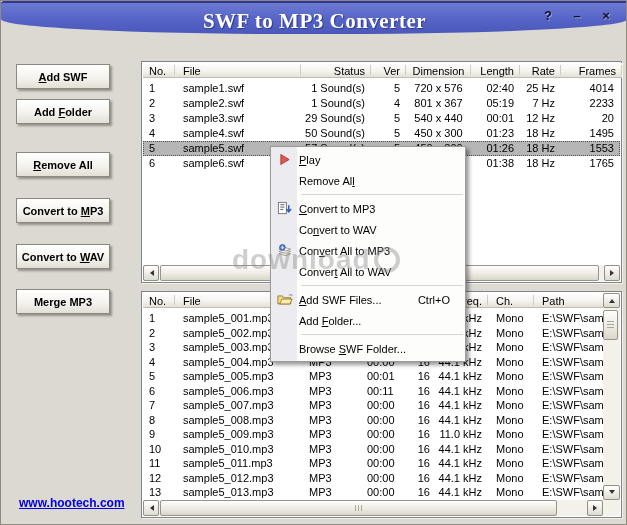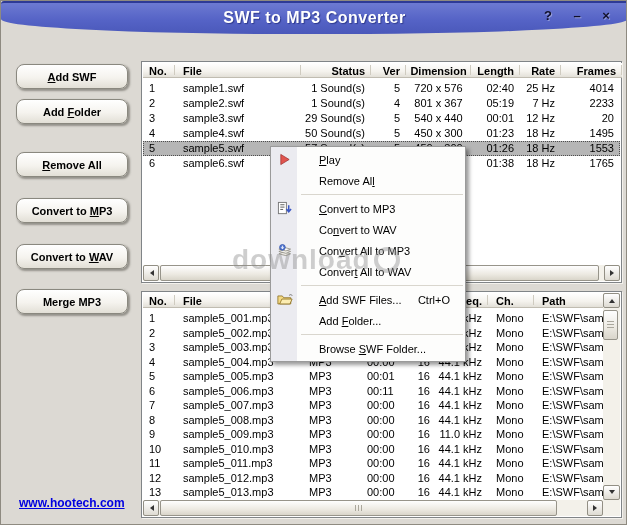--- a/index.html
+++ b/index.html
@@ -6,38 +6,38 @@
   *{box-sizing:border-box;}
   .screen{position:relative;width:627px;height:525px;background:#dcd9d3;overflow:hidden;
           font-family:"Liberation Sans",sans-serif;font-size:11px;color:#000;
           border:1px solid #8e8a80;}
   
   .titlebar{position:absolute;left:0;top:0;width:627px;height:33px;
             background:linear-gradient(#6d7ad2 0%,#5563c6 55%,#4a58ba 100%);
             border-top:2px solid #2e3a96;
             border-radius:3px 3px 46% 46% / 3px 3px 15px 15px;z-index:5;}
   .title-text{position:absolute;left:0;right:0;top:6px;text-align:center;color:#fff;
-              font-size:16px;font-weight:bold;letter-spacing:.5px;
-              text-shadow:1px 1px 1px #2f3a8e;}
+              font-size:21px;font-weight:bold;letter-spacing:.5px;
+              text-shadow:1px 1px 1px #2f3a8e;font-family:Liberation Serif, serif;}
   .tb-controls{position:absolute;right:14px;top:5px;display:flex;gap:13px;}
   .tb-btn{width:16px;height:16px;text-align:center;line-height:16px;font-weight:bold;
           font-size:13px;color:#10102a;cursor:default;text-shadow:1px 1px 0 rgba(255,255,255,.35);}
   
-  .side-btn{position:absolute;left:15px;width:112px;height:25px;
-            border:1px solid #8a887f;border-radius:8px;
+  .side-btn{position:absolute;left:15px;width:94px;height:25px;
+            border:1px solid #8a887f;border-radius:0;
             background:linear-gradient(#ffffff,#f5f3ee 55%,#e2dfd6);
             box-shadow:1.5px 1.5px 2px rgba(90,88,80,.55);
             font-family:"Liberation Sans",sans-serif;font-weight:bold;font-size:11px;color:#000;
             text-align:center;padding:1px;}
   
   .listview{position:absolute;background:#fff;border:1px solid #808487;
             box-shadow:1px 1px 0 #f3f1ec;}
   .lv-header{position:absolute;left:1px;top:1px;height:15px;display:grid;
              background:linear-gradient(#ffffff,#f4f2ed 60%,#e3e0d8);
-             border-bottom:1px solid #c0bcb1;font-weight:bold;}
+             border-bottom:1px solid #c0bcb1;}
   .hcell{line-height:17px;white-space:nowrap;overflow:hidden;position:relative;}
   .hcell:after{content:"";position:absolute;right:0;top:2px;bottom:2px;width:1px;background:#cfcbc0;}
   .rows{position:absolute;overflow:hidden;background:#fff;}
   .trow{display:grid;}
   .tcell{white-space:nowrap;overflow:hidden;line-height:inherit;}
   .a-l{text-align:left;padding-left:8px;}
   .a-r{text-align:right;padding-right:6px;}
   .a-c{text-align:center;}
   .trow .tcell:first-child,.lv-header .hcell:first-child{padding-left:6px;text-align:left;}
   .trow.selected{background:#b6b6b6;outline:1px dotted #4e4e4e;outline-offset:-1px;}
@@ -66,21 +66,21 @@
   .thumb.v{left:0;width:15px;}
   .thumb.v:after{content:"";position:absolute;top:50%;left:3px;right:3px;height:9px;margin-top:-4px;
          background:repeating-linear-gradient(#aaa79c 0 1px,transparent 1px 3px);}
   
   .ctx-menu{position:absolute;left:269px;top:145px;width:196px;z-index:30;
             background:linear-gradient(to right,#ebebf0 0,#ebebf0 26px,#fdfdfc 26px);
             border:1px solid #9a9a9a;box-shadow:3px 3px 4px rgba(0,0,0,.4);padding:2px 0;}
   .menu-item{position:relative;height:21px;display:flex;align-items:center;cursor:default;}
   .menu-icon{position:absolute;left:5px;top:3px;width:17px;height:15px;display:flex;
              align-items:center;justify-content:center;}
-  .menu-label{margin-left:48px;white-space:nowrap;}
+  .menu-label{margin-left:28px;white-space:nowrap;}
   .menu-shortcut{margin-left:auto;margin-right:15px;}
   .menu-sep{height:1px;background:#d9d6ce;margin:3px 2px 3px 30px;}
   u{text-decoration:underline;}
   
   .weblink{position:absolute;left:18px;top:495px;font-size:12px;font-weight:bold;
            color:#0000e0;text-decoration:underline;cursor:pointer;}
   .watermark{position:absolute;left:231px;top:243px;z-index:40;display:flex;align-items:center;
              opacity:.42;pointer-events:none;}
   .wm-text{font-size:28px;font-weight:bold;color:#8d8d8d;letter-spacing:1px;
            text-shadow:0 1px 0 rgba(255,255,255,.5);}

